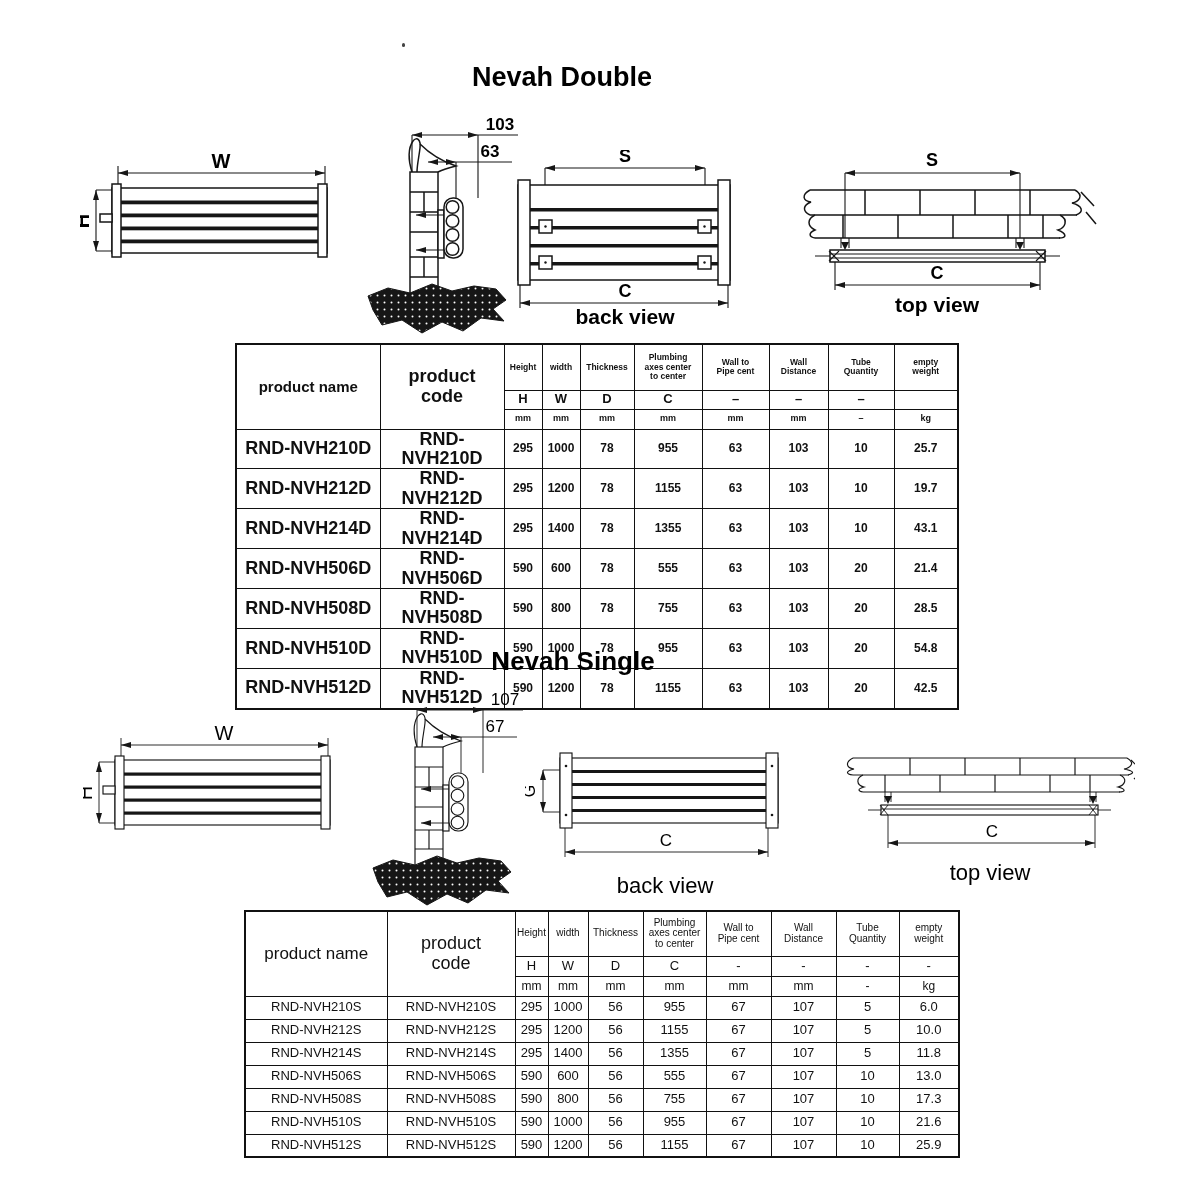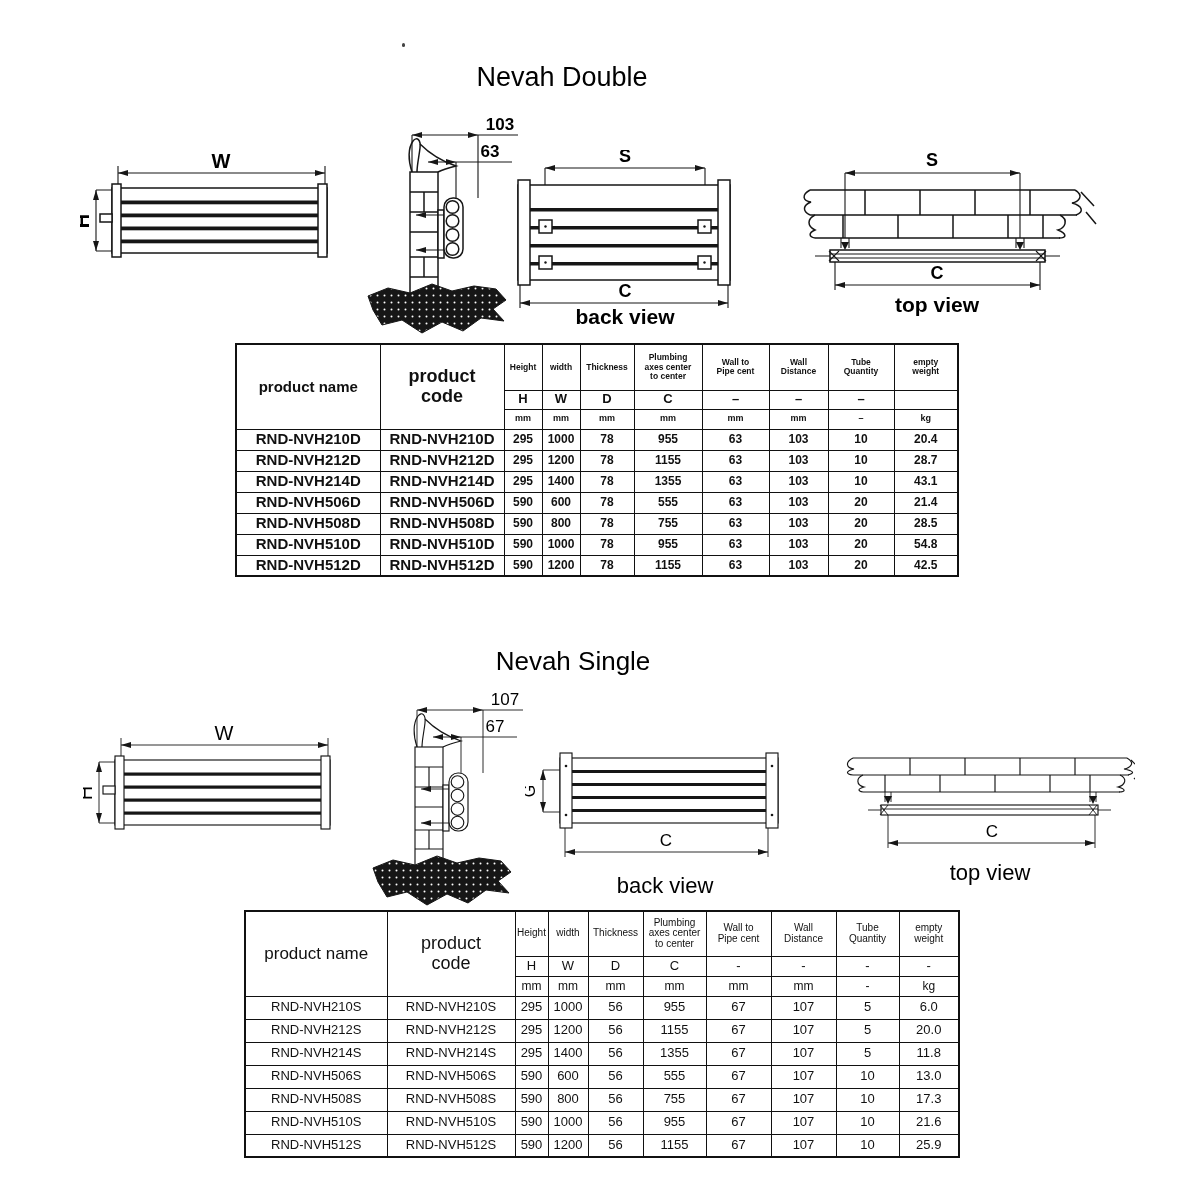--- a/index.html
+++ b/index.html
@@ -1,18 +1,18 @@
 <!DOCTYPE html>
 <html><head>
 <meta charset="utf-8">
 <style>
   html,body{margin:0;padding:0;background:#fff;}
   .page{position:relative;width:1200px;height:1200px;background:#fff;overflow:hidden;
         font-family:"Liberation Sans",sans-serif;color:#111;}
-  .sec-title{position:absolute;transform:translateX(-50%);font-weight:normal;color:#000;white-space:nowrap;}
+  .sec-title{position:absolute;transform:translateX(-50%);font-weight:bold;color:#000;white-space:nowrap;}
   #title-double{left:562px;top:62px;font-size:27px;}
   #title-single{left:573px;top:646px;font-size:26px;}
   .stray{position:absolute;width:3px;height:4px;background:#444;border-radius:2px;}
   .draw{position:absolute;}
   svg .ln{stroke:#161616;fill:none;}
   svg .dl{stroke:#161616;fill:none;}
   svg.bold .ln{stroke-width:1.5;}
   svg.bold .dl{stroke-width:1.1;}
   svg.thin .ln{stroke-width:1.15;}
   svg.thin .dl{stroke-width:0.9;}
@@ -33,21 +33,21 @@
   .t-single{left:244px;top:910px;width:714px;border:2px solid #111;font-weight:normal;}
   .t-double .hr1{height:46px;}  .t-double .hr2{height:19px;}  .t-double .hr3{height:20px;}
   .t-single .hr1{height:45px;}  .t-single .hr2{height:20px;}  .t-single .hr3{height:20px;}
   .t-double tbody.data tr{height:21px;}
   .t-single tbody.data tr{height:23px;}
   .t-double .c-namehdr{font-size:15px;}
   .t-double .c-codehdr{font-size:18px;}
   .t-double .c-h{font-size:8.5px;}
   .t-double .c-sym{font-size:13px;}
   .t-double .c-unit{font-size:9px;}
-  .t-double .c-prod{font-size:15px;}
+  .t-double .c-prod{font-size:18px;}
   .t-double .c-num{font-size:12px;}
   .t-single .c-namehdr{font-size:17px;}
   .t-single .c-codehdr{font-size:18px;}
   .t-single .c-h{font-size:10px;}
   .t-single .c-sym{font-size:13px;}
   .t-single .c-unit{font-size:12px;}
   .t-single .c-prod{font-size:13px;}
   .t-single .c-num{font-size:13px;}
 </style>
 </head>
@@ -246,33 +246,33 @@
         <tr>
           <td class="c-prod">RND-NVH210D</td>
           <td class="c-prod">RND-NVH210D</td>
           <td class="c-num">295</td>
           <td class="c-num">1000</td>
           <td class="c-num">78</td>
           <td class="c-num">955</td>
           <td class="c-num">63</td>
           <td class="c-num">103</td>
           <td class="c-num">10</td>
-          <td class="c-num">20.4</td>
+          <td class="c-num">25.7</td>
         </tr>
         <tr>
           <td class="c-prod">RND-NVH212D</td>
           <td class="c-prod">RND-NVH212D</td>
           <td class="c-num">295</td>
           <td class="c-num">1200</td>
           <td class="c-num">78</td>
           <td class="c-num">1155</td>
           <td class="c-num">63</td>
           <td class="c-num">103</td>
           <td class="c-num">10</td>
-          <td class="c-num">28.7</td>
+          <td class="c-num">19.7</td>
         </tr>
         <tr>
           <td class="c-prod">RND-NVH214D</td>
           <td class="c-prod">RND-NVH214D</td>
           <td class="c-num">295</td>
           <td class="c-num">1400</td>
           <td class="c-num">78</td>
           <td class="c-num">1355</td>
           <td class="c-num">63</td>
           <td class="c-num">103</td>
@@ -521,21 +521,21 @@
         <tr>
           <td class="c-prod">RND-NVH212S</td>
           <td class="c-prod">RND-NVH212S</td>
           <td class="c-num">295</td>
           <td class="c-num">1200</td>
           <td class="c-num">56</td>
           <td class="c-num">1155</td>
           <td class="c-num">67</td>
           <td class="c-num">107</td>
           <td class="c-num">5</td>
-          <td class="c-num">20.0</td>
+          <td class="c-num">10.0</td>
         </tr>
         <tr>
           <td class="c-prod">RND-NVH214S</td>
           <td class="c-prod">RND-NVH214S</td>
           <td class="c-num">295</td>
           <td class="c-num">1400</td>
           <td class="c-num">56</td>
           <td class="c-num">1355</td>
           <td class="c-num">67</td>
           <td class="c-num">107</td>

